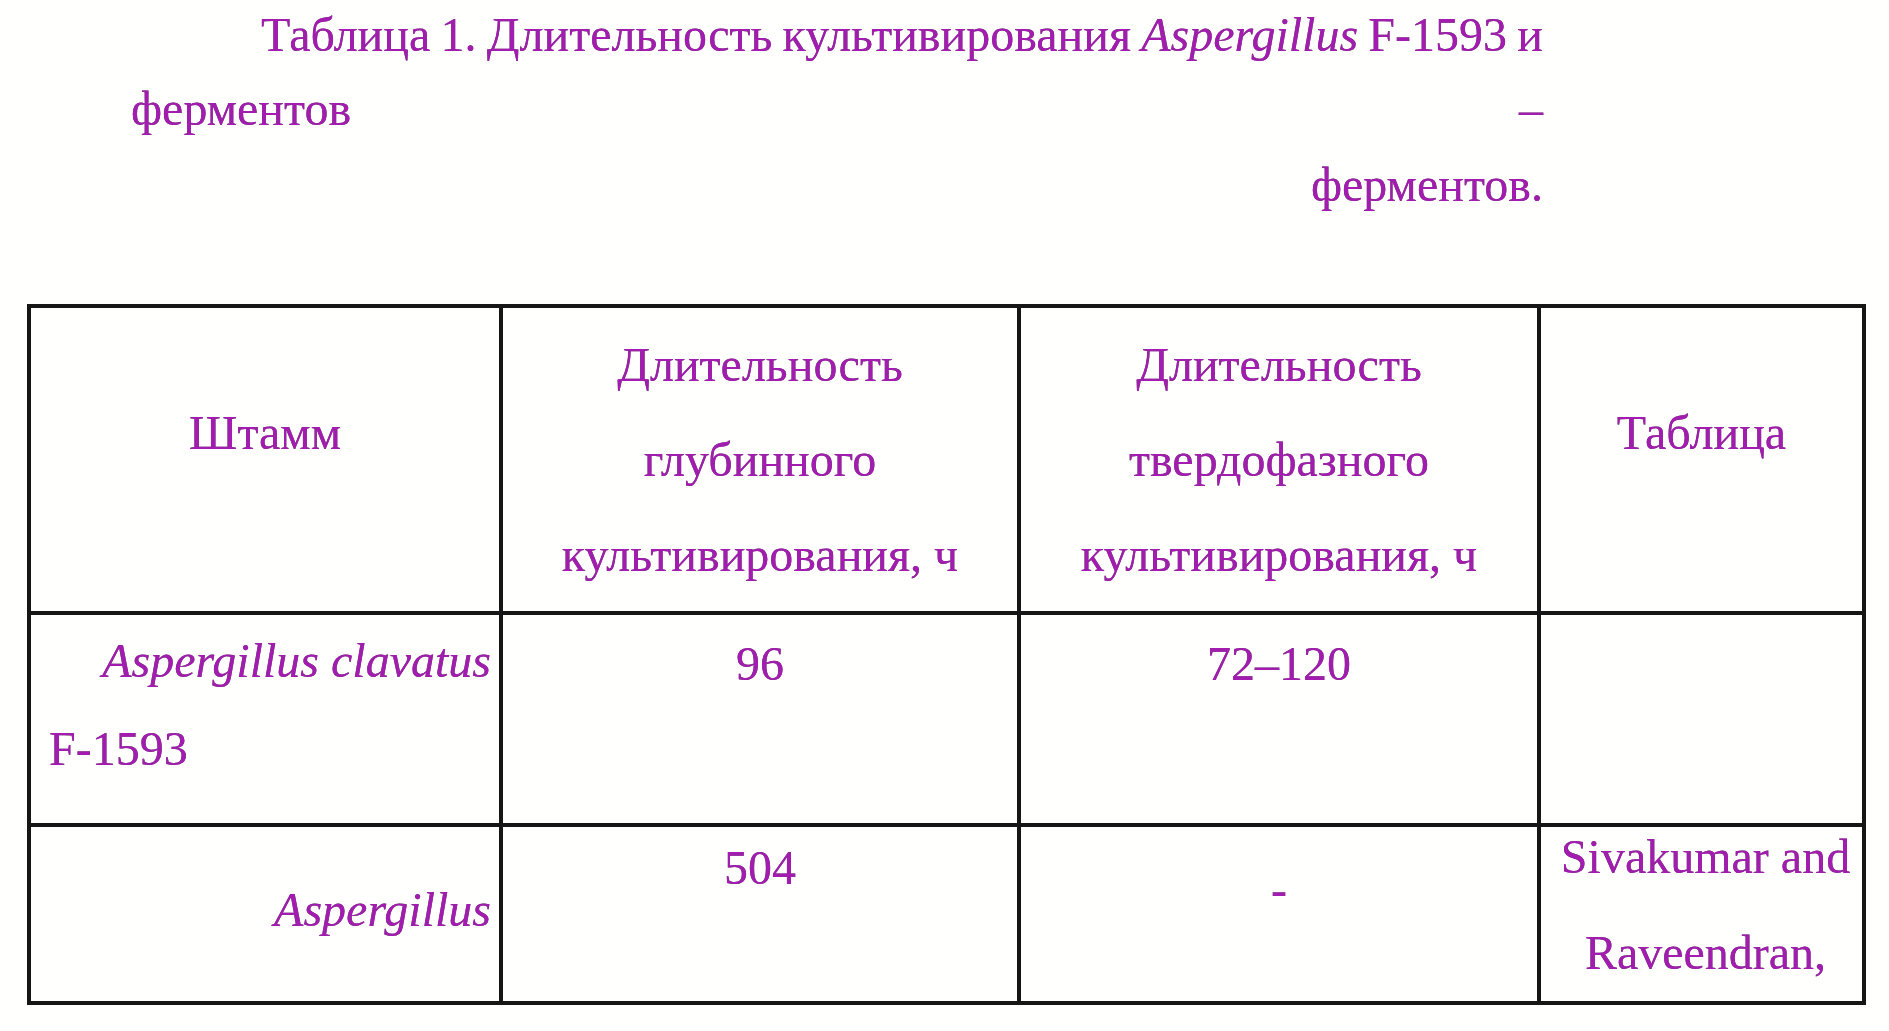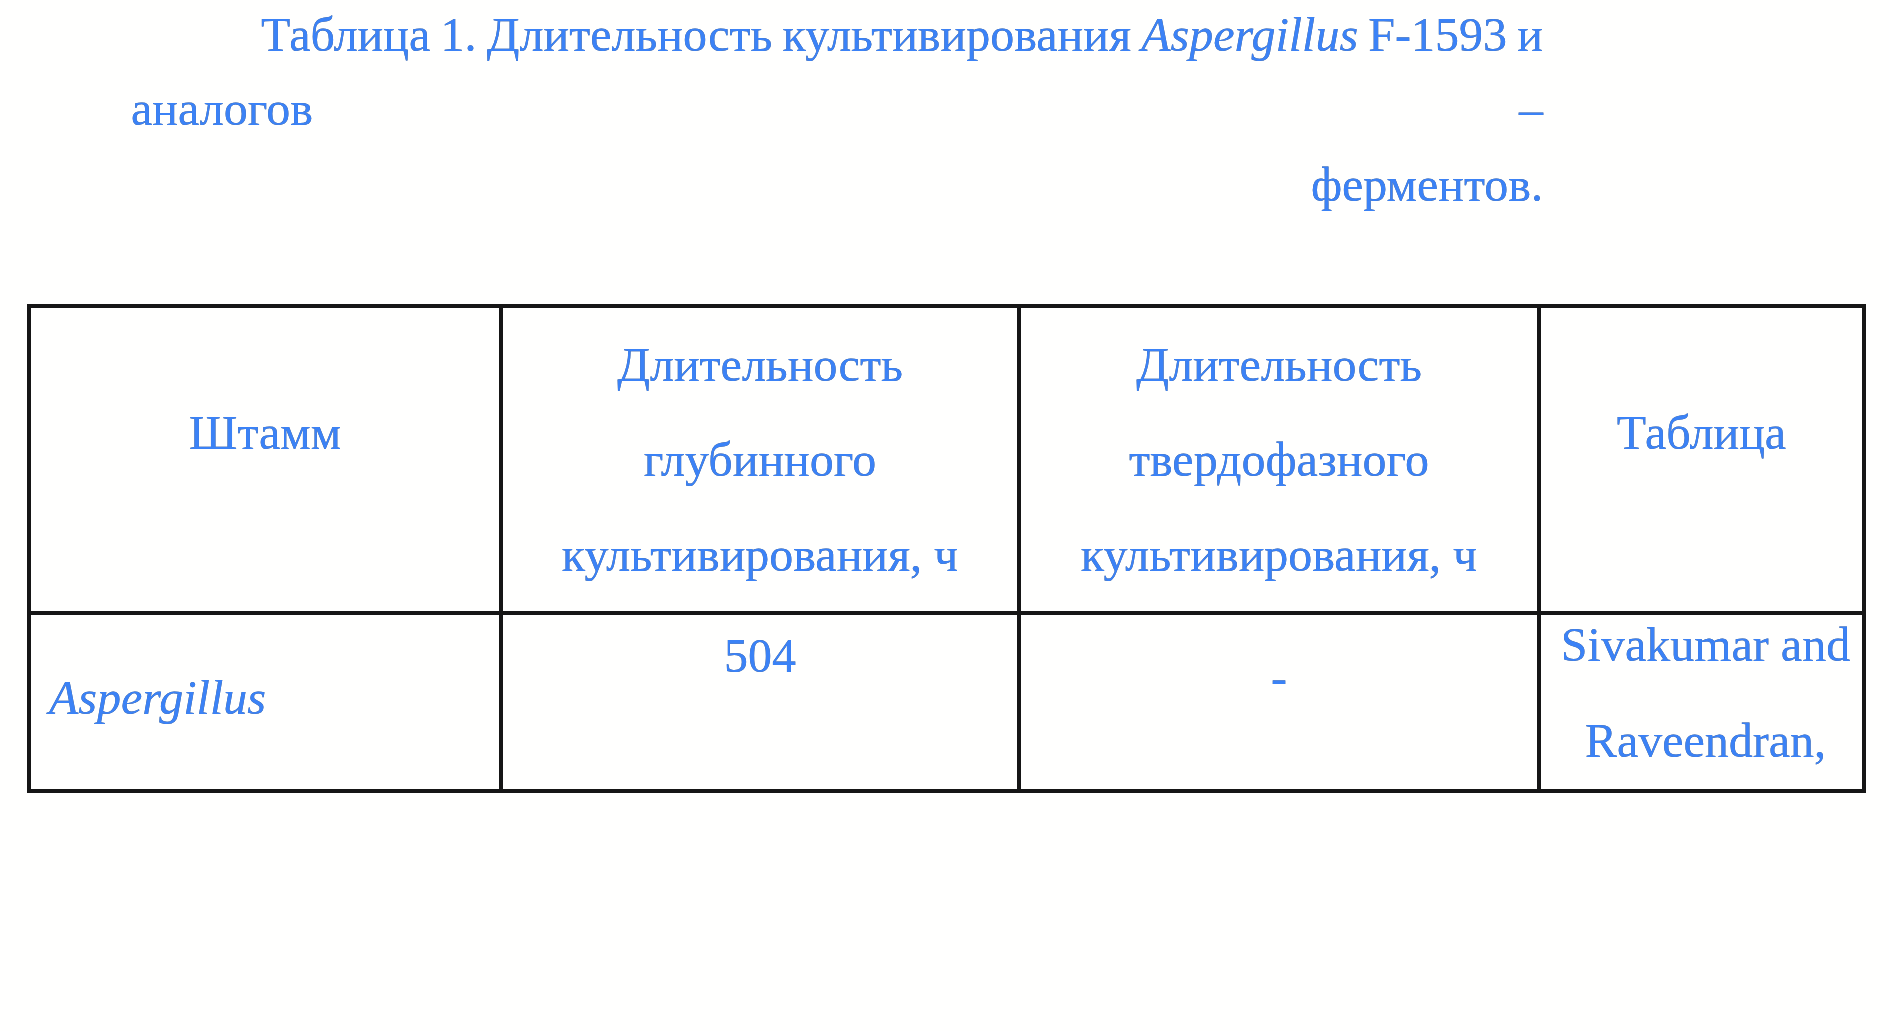--- a/index.html
+++ b/index.html
@@ -7,21 +7,21 @@
     padding: 0;
     background: #ffffff;
   }
   .page {
     position: relative;
     width: 1889px;
     height: 1031px;
     background: #fffffe;
     overflow: hidden;
     font-family: "Liberation Serif", "DejaVu Serif", serif;
-    color: #3b82f6;
+    color: #a21caf;
   }
   
   .caption {
     position: absolute;
     left: 131px;
     top: 4px;
     width: 1412px;
     font-size: 48px;
     text-shadow: 0 0 0.6px rgba(10,10,10,0.7);
   }
@@ -30,21 +30,21 @@
     line-height: 54px;
     white-space: nowrap;
   }
   .cap-line.flex {
     display: flex;
     justify-content: space-between;
   }
   .cap-line1 { margin-left: 130px; margin-top: 4px; }
   .cap-line2 { margin-top: 20px; }
   .cap-line3 { margin-top: 22px; text-align: right; }
-  .italic { font-style: italic; }
+  .italic { font-style: italic; text-align: right; }
   
   .doc-table {
     position: absolute;
     left: 27px;
     top: 304px;
     width: 1835px;
     border-collapse: collapse;
     table-layout: fixed;
     font-size: 48px;
     text-shadow: 0 0 0.6px rgba(10,10,10,0.7);
@@ -92,21 +92,21 @@
     <div class="cap-line cap-line1 flex">
       <span>Таблица</span>
       <span>1.</span>
       <span>Длительность</span>
       <span>культивирования</span>
       <span class="italic">Aspergillus</span>
       <span>F-1593</span>
       <span>и</span>
     </div>
     <div class="cap-line cap-line2 flex">
-      <span>аналогов</span>
+      <span>ферментов</span>
       <span>–</span>
     </div>
     <div class="cap-line cap-line3">ферментов.</div>
   </div>
 
   <table class="doc-table">
     <colgroup>
       <col style="width:472px">
       <col style="width:518px">
       <col style="width:520px">
@@ -125,20 +125,29 @@
         <td class="hdr">
           <span class="hdr-line">Длительность</span>
           <span class="hdr-line">твердофазного</span>
           <span class="hdr-line">культивирования, ч</span>
         </td>
         <td class="hdr single">
           <span class="hdr-line">Таблица</span>
         </td>
       </tr>
 
+      <tr class="row-1">
+        <td class="strain-cell r1">
+          <span class="strain-line italic">Aspergillus clavatus</span>
+          <span class="strain-line">F-1593</span>
+        </td>
+        <td class="value-cell r1">96</td>
+        <td class="value-cell r1">72–120</td>
+        <td class="ref-cell"></td>
+      </tr>
 
       <tr class="row-2">
         <td class="strain-cell r2">
           <span class="strain-line italic">Aspergillus</span>
         </td>
         <td class="value-cell r2-sub">504</td>
         <td class="value-cell r2-dash">-</td>
         <td class="ref-cell">
           <span class="ref-line l1">Sivakumar and</span>
           <span class="ref-line l2">Raveendran,</span>

